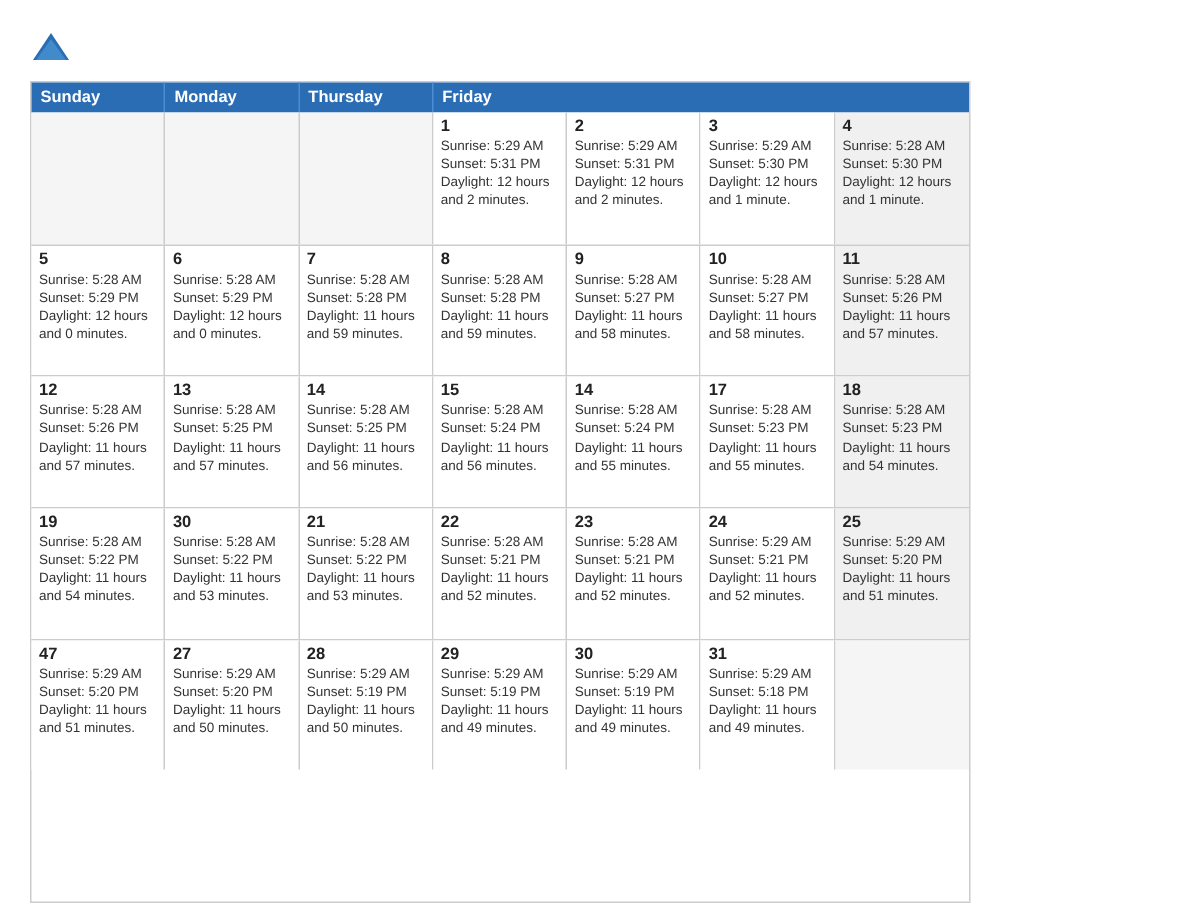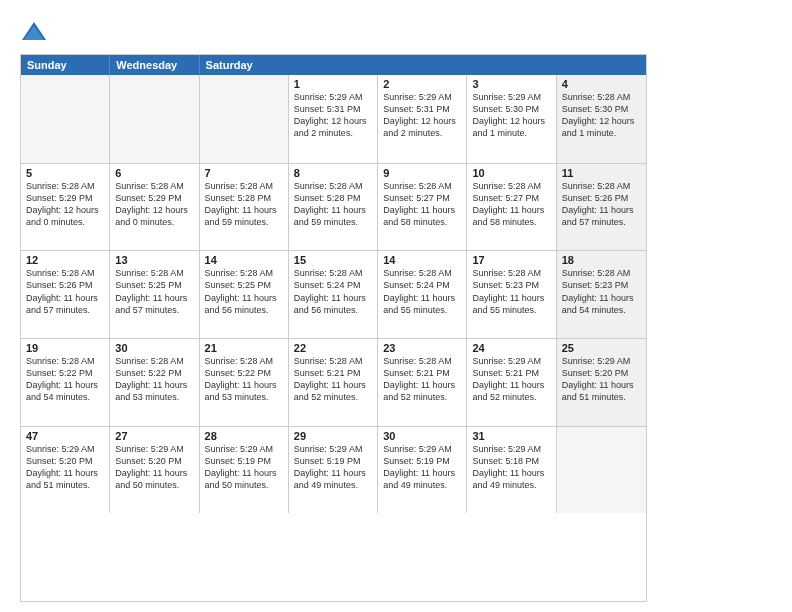--- a/index.html
+++ b/index.html
@@ -130,22 +130,23 @@
     </div>
     <div class="title-block">
       <div class="month-title"></div>
       <div class="subtitle"></div>
     </div>
   </div>
 
   <div class="calendar">
     <div class="cal-header" id="cal-header">
         <div class="cal-header-cell">Sunday</div>
-        <div class="cal-header-cell">Wednesday</div>
-        <div class="cal-header-cell">Saturday</div>
+        <div class="cal-header-cell">Monday</div>
+        <div class="cal-header-cell">Thursday</div>
+        <div class="cal-header-cell">Friday</div>
       </div>
     <div class="cal-body" id="cal-body">
         <div class="cal-row">
           <div class="cal-cell empty"></div>
           <div class="cal-cell empty"></div>
           <div class="cal-cell empty"></div>
           <div class="cal-cell">
             <div class="day-num">1</div>
             <div class="cell-line">Sunrise: 5:29 AM</div>
             <div class="cell-line">Sunset: 5:31 PM</div>

